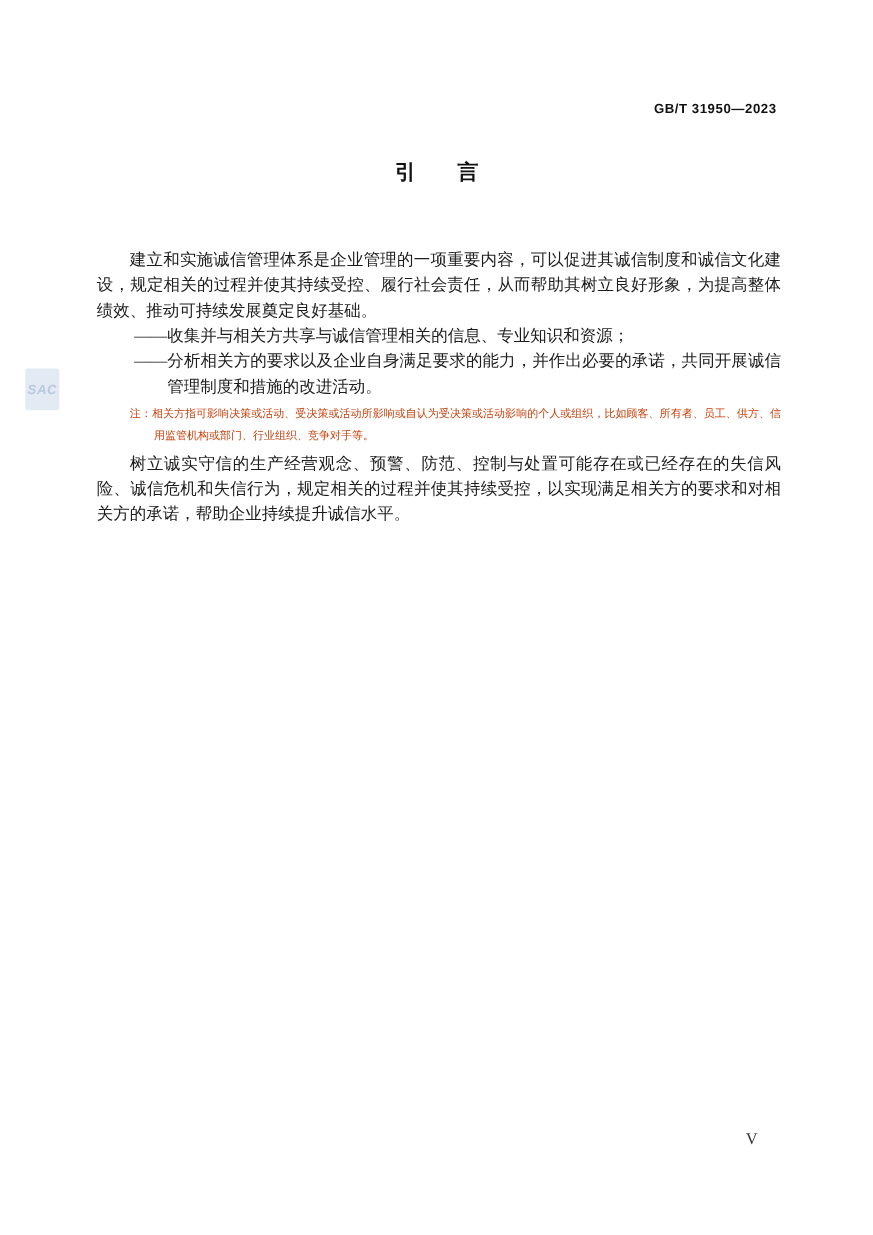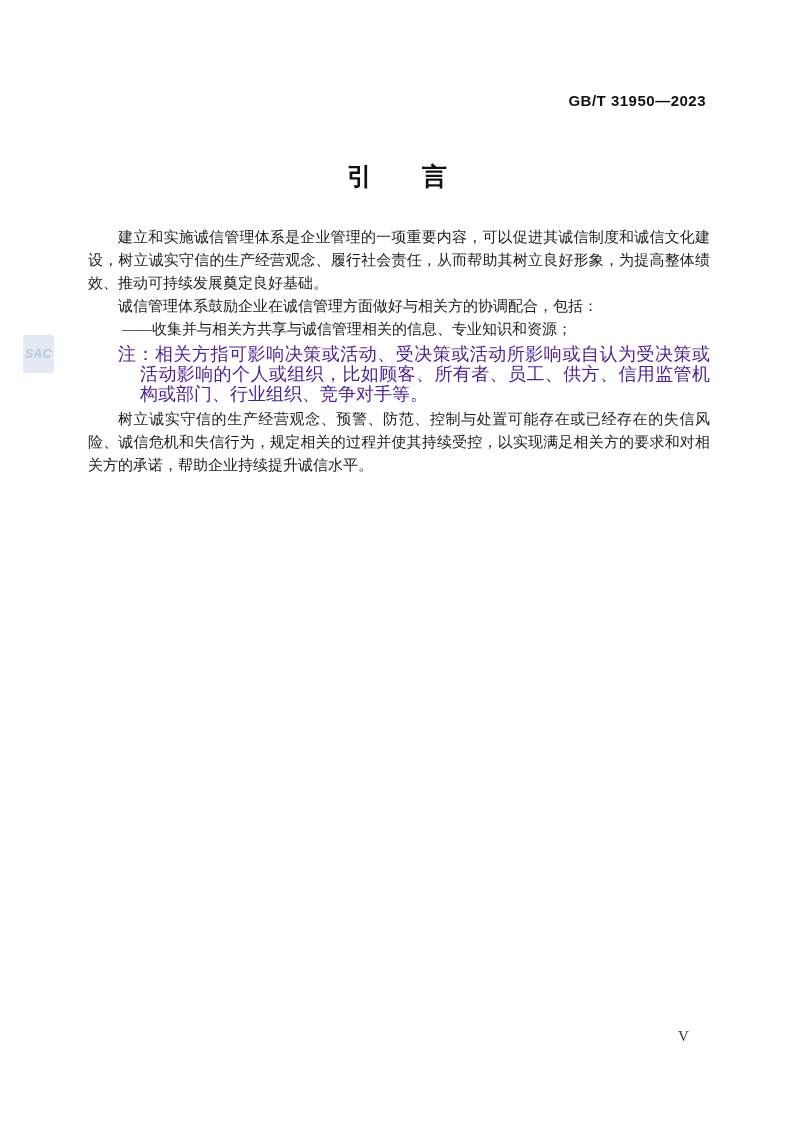--- a/index.html
+++ b/index.html
@@ -16,59 +16,59 @@
     position: absolute;
     inset: 0;
     background: #ffffff;
   }
   .std-code {
     position: absolute;
     top: 92px;
     right: 88px;
     font-family: "Liberation Sans", "DejaVu Sans", sans-serif;
     font-weight: 700;
-    font-size: 15px;
+    font-size: 12px;
     letter-spacing: 0.5px;
     color: #111111;
   }
   .doc-title {
     position: absolute;
-    top: 160px;
+    top: 144px;
     left: 0;
     width: 100%;
     text-align: center;
     font-family: Liberation Sans, sans-serif;
     font-weight: 700;
-    font-size: 25px;
+    font-size: 19px;
     color: #111111;
   }
   .content {
     position: absolute;
     top: 226px;
     left: 88px;
     width: 622px;
     font-size: 15px;
     line-height: 23px;
     text-align: justify;
     color: #1c1c1c;
   }
   .para {
     text-indent: 2em;
   }
   .bullet {
     padding-left: 64px;
     text-indent: -30px;
   }
   .note {
-    font-size: 18px;
+    font-size: 10px;
     line-height: 20px;
     padding-left: 52px;
     text-indent: -22px;
     margin: 3px 0 4px 0;
-    color: #4c1d95;
+    color: #c2410c;
   }
   .page-number {
     position: absolute;
     top: 1028px;
     left: 678px;
     font-size: 15px;
     color: #333333;
     font-family: "Liberation Serif", "DejaVu Serif", serif;
   }
   .watermark {
@@ -100,24 +100,24 @@
 
   <div class="std-code">GB/T 31950—2023</div>
 
   <div class="doc-title">引　　言</div>
 
   <div class="watermark">
     <span>SAC</span>
   </div>
 
   <div class="content">
-    <p class="para">建立和实施诚信管理体系是企业管理的一项重要内容，可以促进其诚信制度和诚信文化建设，树立诚实守信的生产经营观念、履行社会责任，从而帮助其树立良好形象，为提高整体绩效、推动可持续发展奠定良好基础。</p>
-    <p class="para">诚信管理体系鼓励企业在诚信管理方面做好与相关方的协调配合，包括：</p>
+    <p class="para">建立和实施诚信管理体系是企业管理的一项重要内容，可以促进其诚信制度和诚信文化建设，规定相关的过程并使其持续受控、履行社会责任，从而帮助其树立良好形象，为提高整体绩效、推动可持续发展奠定良好基础。</p>
     <div>
       <p class="bullet">——收集并与相关方共享与诚信管理相关的信息、专业知识和资源；</p>
+      <p class="bullet">——分析相关方的要求以及企业自身满足要求的能力，并作出必要的承诺，共同开展诚信管理制度和措施的改进活动。</p>
     </div>
     <p class="note">注：相关方指可影响决策或活动、受决策或活动所影响或自认为受决策或活动影响的个人或组织，比如顾客、所有者、员工、供方、信用监管机构或部门、行业组织、竞争对手等。</p>
     <p class="para">树立诚实守信的生产经营观念、预警、防范、控制与处置可能存在或已经存在的失信风险、诚信危机和失信行为，规定相关的过程并使其持续受控，以实现满足相关方的要求和对相关方的承诺，帮助企业持续提升诚信水平。</p>
   </div>
 
   <div class="page-number">V</div>
 
 </div>
 
 </body></html>

